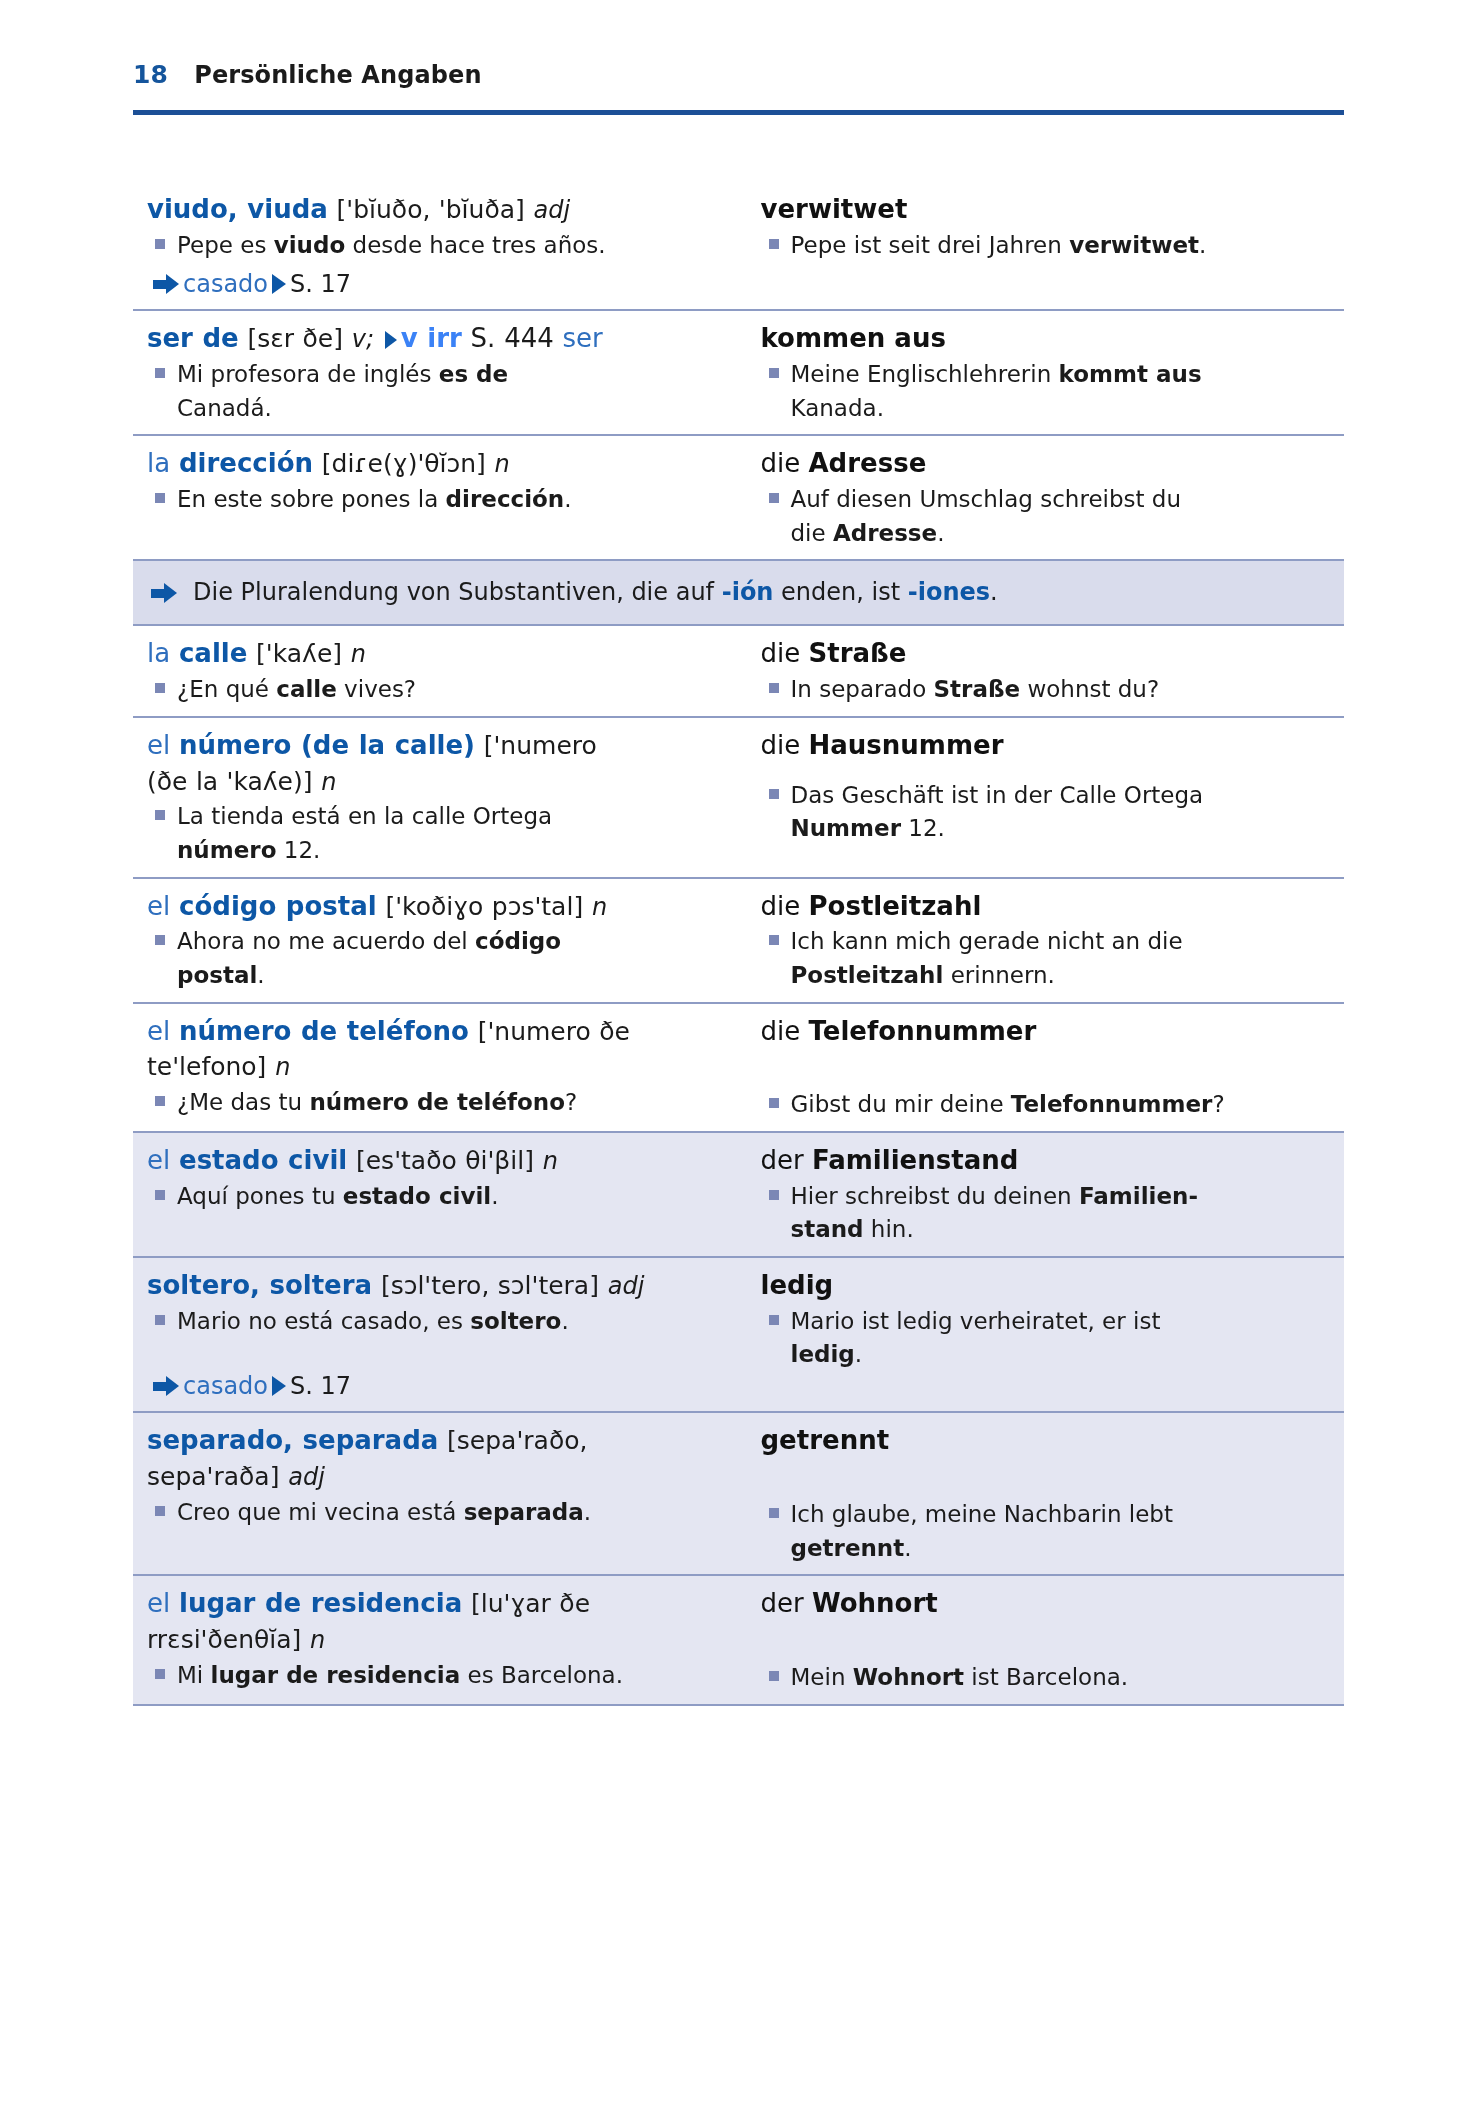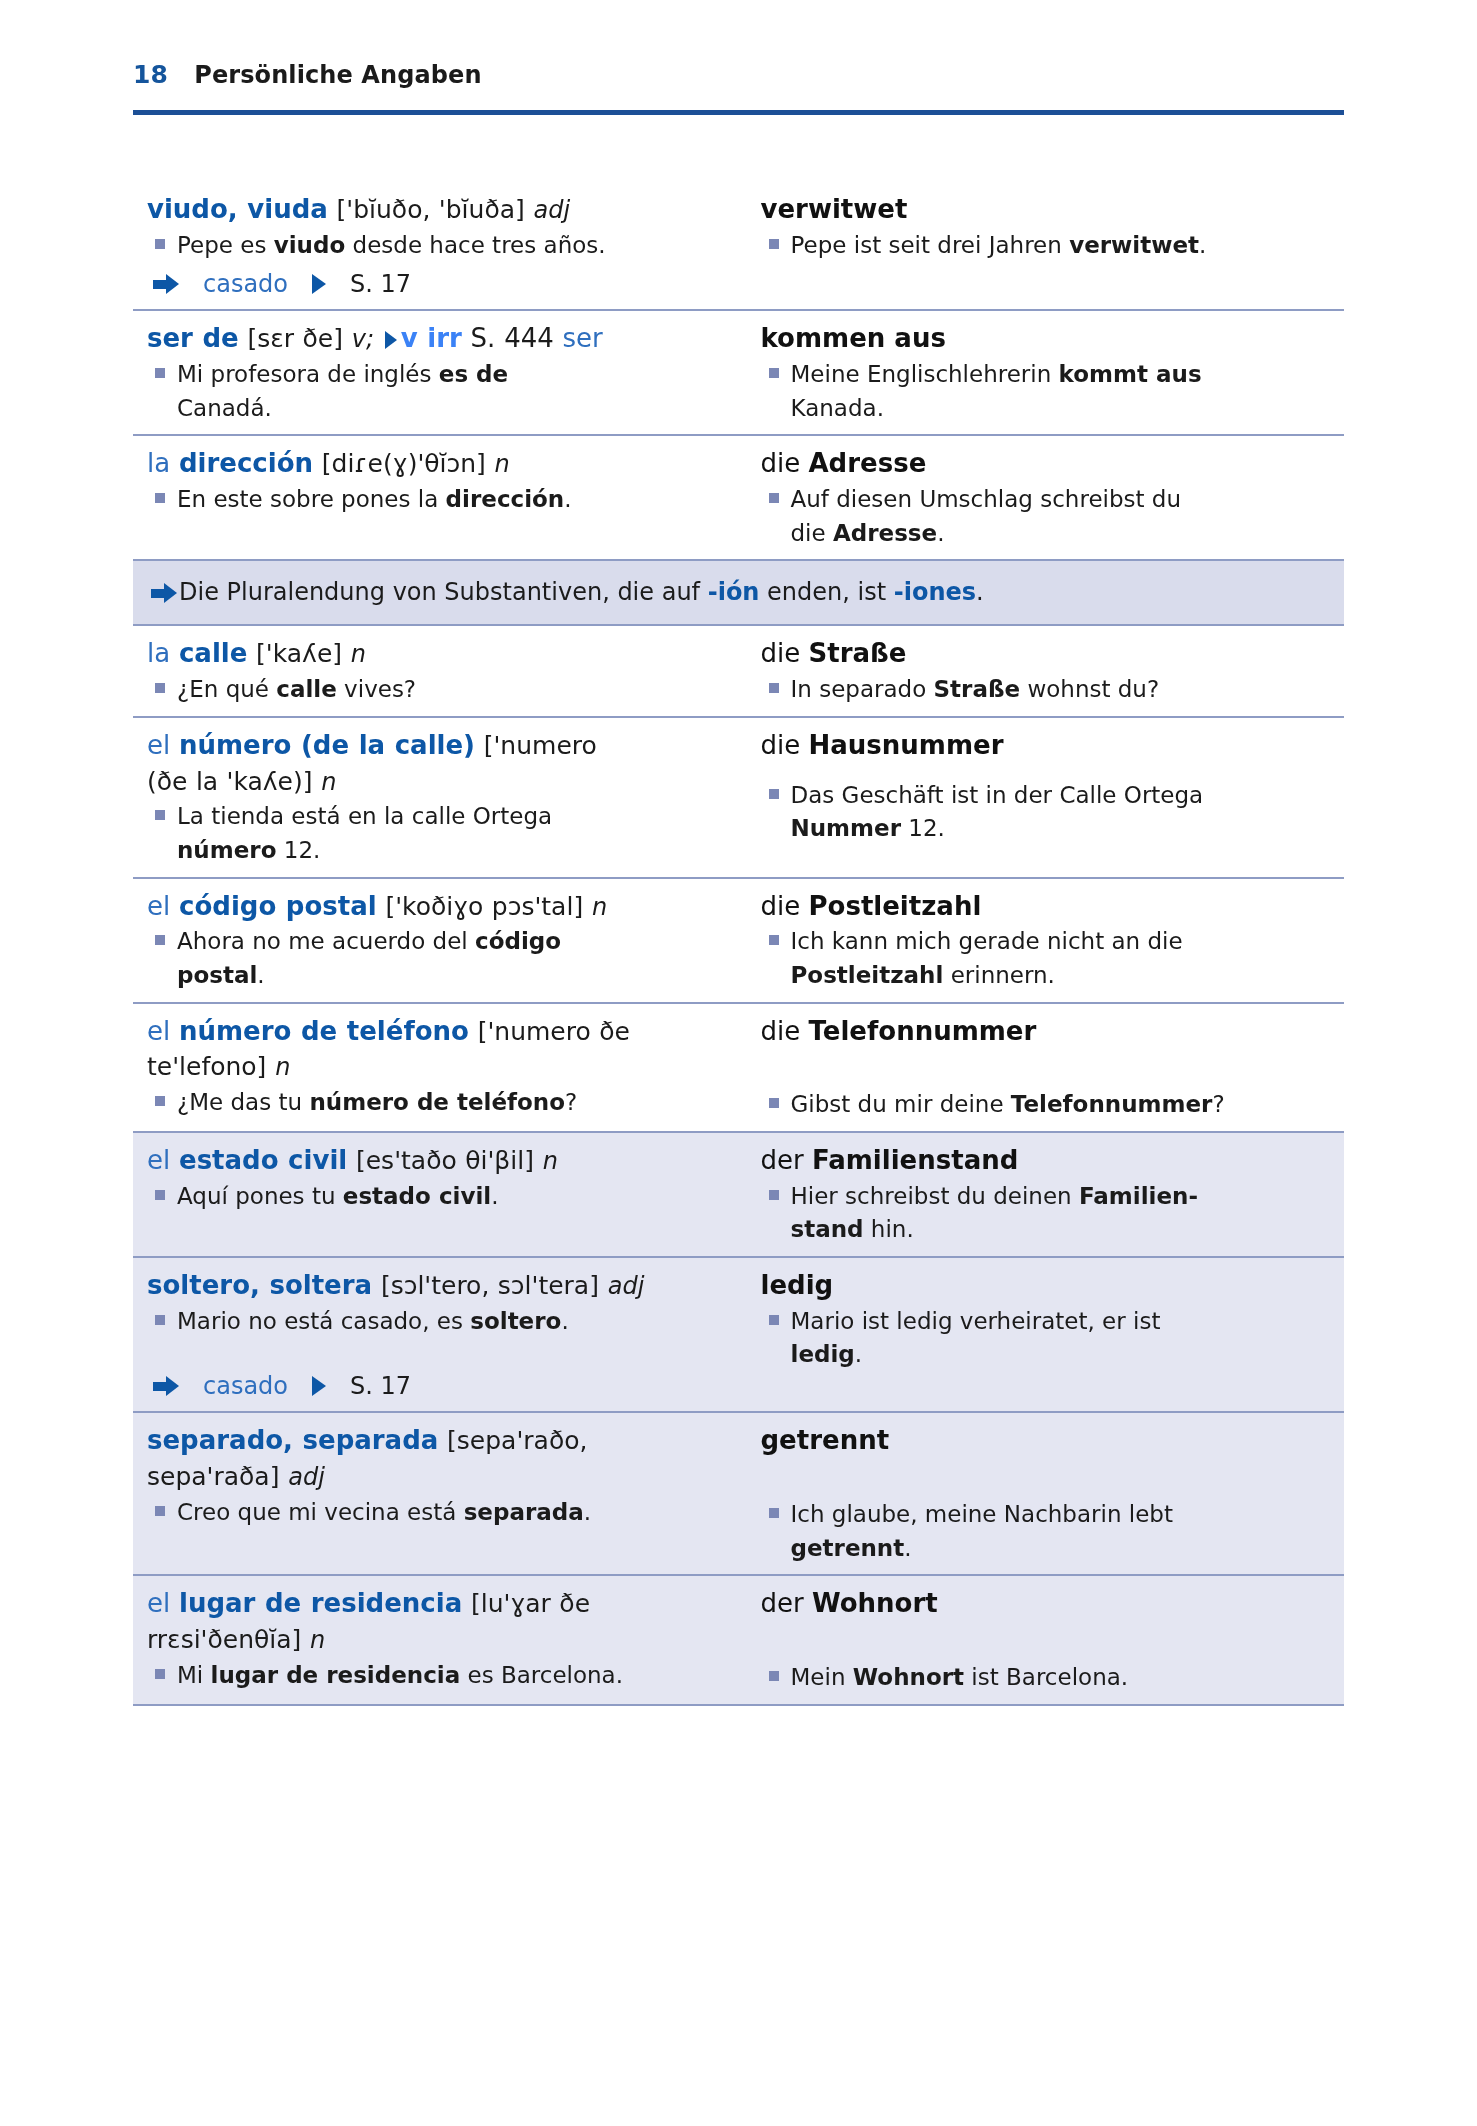--- a/index.html
+++ b/index.html
@@ -121,21 +121,21 @@
     background: #7b87b5;
     display: inline-block;
   }
   .ex b { font-weight: bold; }
   .ex.cont { padding-left: 30px; }
 
   
   .xrow {
     display: flex;
     align-items: center;
-    gap: 22px;
+    gap: 2px;
     margin-top: 10px;
     padding-left: 6px;
     font-size: 24px;
   }
   .arrow-ico {
     display: inline-block;
     width: 28px; height: 20px;
     position: relative;
     flex: 0 0 auto;
   }
@@ -174,20 +174,21 @@
     margin: 0 4px 0 2px;
   }
   .xrow .x-term { color: #2f6fbe; }
   .xrow .x-page { color: #1b1b1b; }
 
   
   .note {
     position: relative;
     display: flex;
     align-items: flex-start;
+    gap: 14px;
     background: #d9dcec;
     padding: 16px 18px 16px 18px;
     font-size: 24px;
     line-height: 1.3;
     border-bottom: 2px solid #8e9cc4;
   }
   .note .arrow-ico { margin-top: 6px; }
   .note .hl { color: #0d57a6; font-weight: bold; }
 </style>
 </head>

